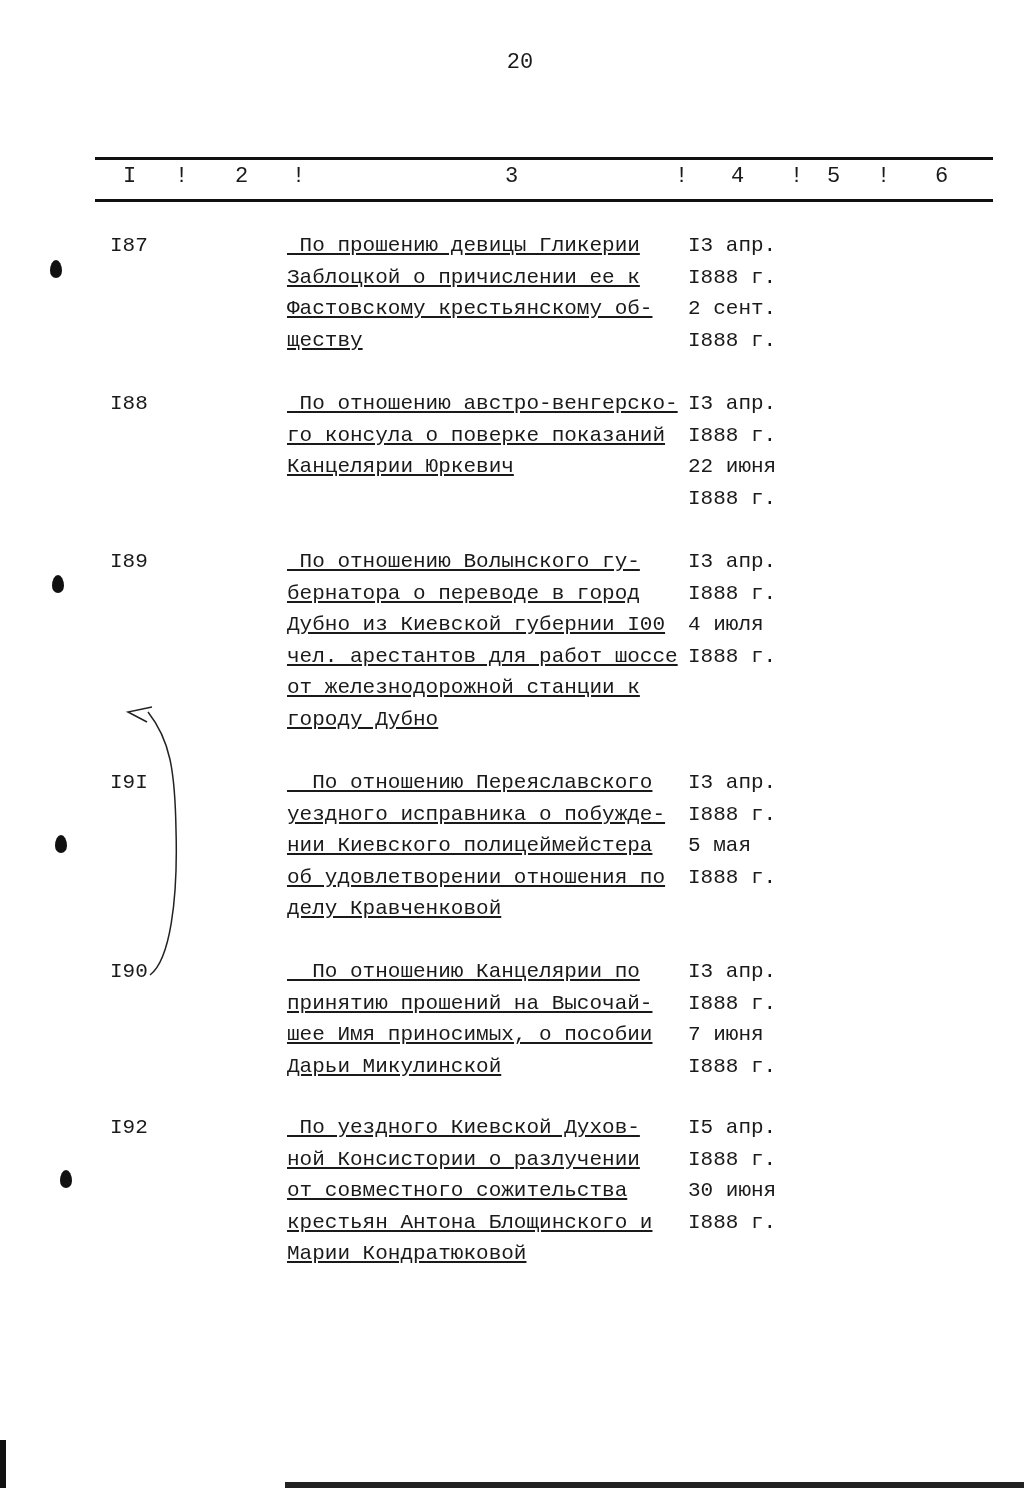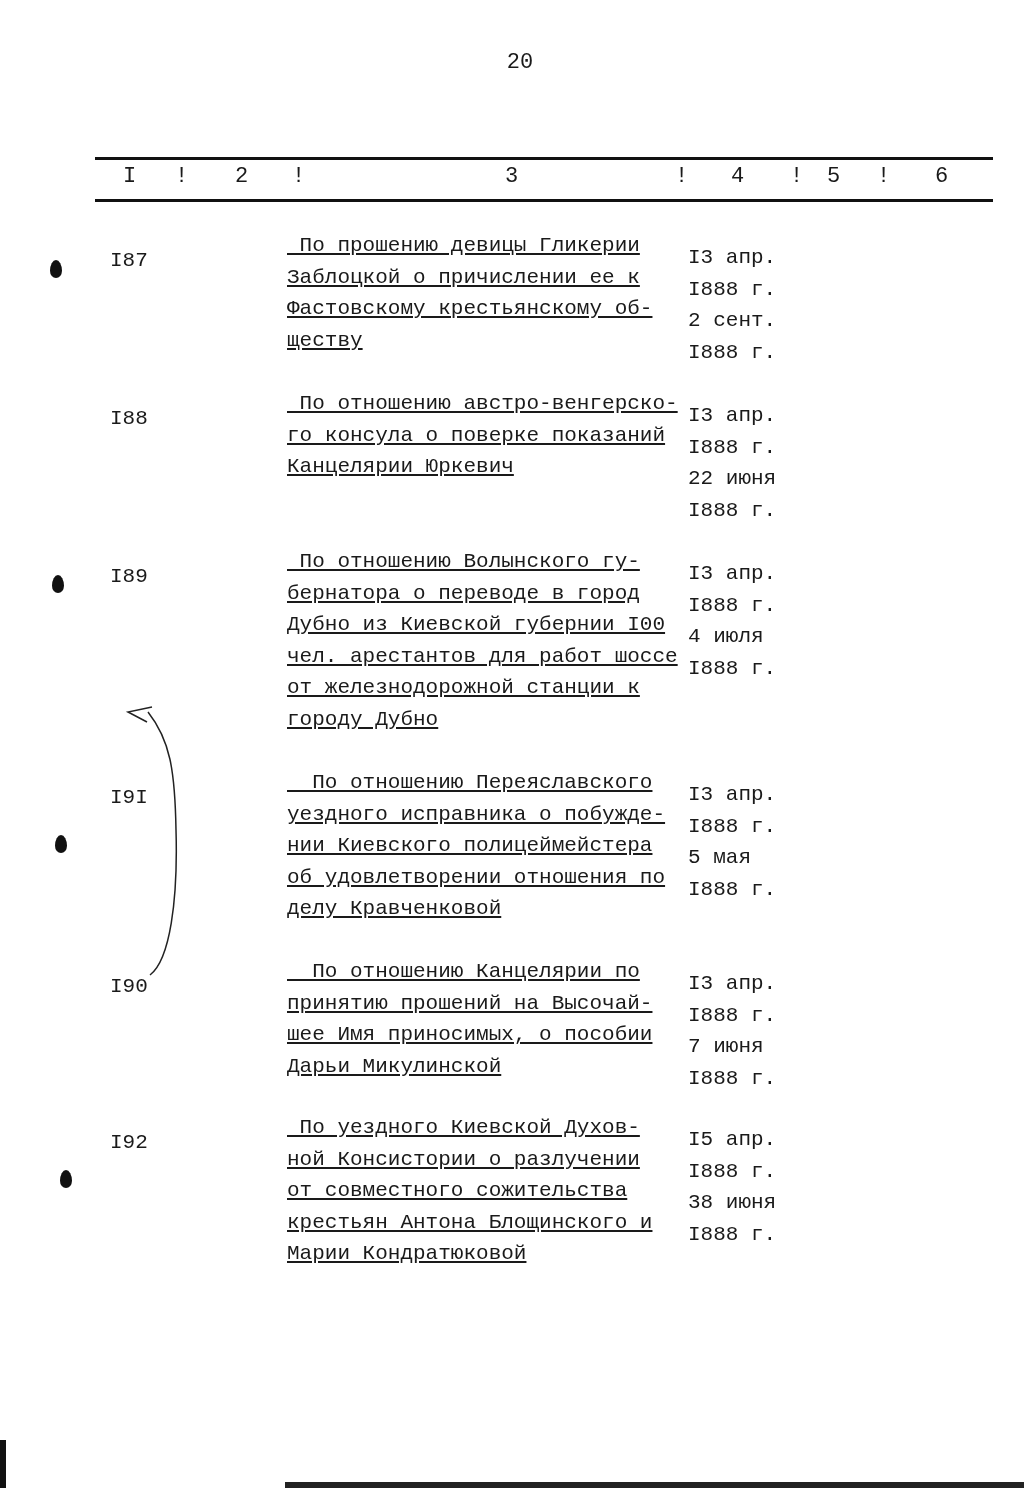--- a/index.html
+++ b/index.html
@@ -7,23 +7,23 @@
     width: 1024px; height: 1488px; background: #ffffff; position: relative; overflow: hidden;
     font-family: "Liberation Mono", "DejaVu Sans Mono", monospace; color: #1a1a1a;
   }
   .page-number { position: absolute; top: 50px; left: 0; width: 1040px; text-align: center; font-size: 22px; }
   .rule { position: absolute; left: 95px; width: 898px; background: #111; }
   .rule.top { top: 157px; height: 3px; }
   .rule.bottom { top: 199px; height: 3px; }
   .header-row { position: absolute; top: 164px; left: 95px; width: 898px; height: 32px; font-size: 22px; }
   .header-row span { position: absolute; top: 0; }
   .entry { position: absolute; left: 0; width: 1024px; font-size: 21px; line-height: 31.5px; }
-  .entry .num { position: absolute; left: 110px; top: 0; margin-top: 15px; }
+  .entry .num { position: absolute; left: 110px; top: 0; }
   .entry .desc { position: absolute; left: 287px; top: 0; width: 400px; white-space: pre; text-decoration: underline; }
-  .entry .dates { position: absolute; left: 688px; top: 12px; white-space: pre; }
+  .entry .dates { position: absolute; left: 688px; top: 0; white-space: pre; }
   .margin-mark { position: absolute; width: 12px; height: 18px; background: #111; border-radius: 50% 50% 50% 50% / 60% 60% 40% 40%; }
   .bottom-bar { position: absolute; left: 0; top: 1440px; width: 6px; height: 48px; background: #111; }
   .bottom-line { position: absolute; left: 285px; top: 1482px; width: 739px; height: 6px; background: #222; }
   svg.arrow { position: absolute; left: 0; top: 0; }
 </style>
 </head>
 <body>
 
 <div class="page-number">20</div>
 
@@ -107,21 +107,21 @@
 
 <div class="entry" style="top:1112px">
   <span class="num">I92</span>
   <span class="desc"> По уездного Киевской Духов-
 ной Консистории о разлучении
 от совместного сожительства
 крестьян Антона Блощинского и
 Марии Кондратюковой</span>
   <span class="dates">I5 апр.
 I888 г.
-38 июня
+30 июня
 I888 г.</span>
 </div>
 
 <svg class="arrow" width="1024" height="1488">
   <path d="M150 975 C 170 960, 178 900, 176 830 C 175 770, 170 740, 148 712" fill="none" stroke="#222" stroke-width="1.5"></path>
   <path d="M152 707 L 128 712 L 147 722" fill="none" stroke="#222" stroke-width="1.5"></path>
 </svg>
 
 <div class="margin-mark" style="left:50px;top:260px"></div>
 <div class="margin-mark" style="left:52px;top:575px"></div>

